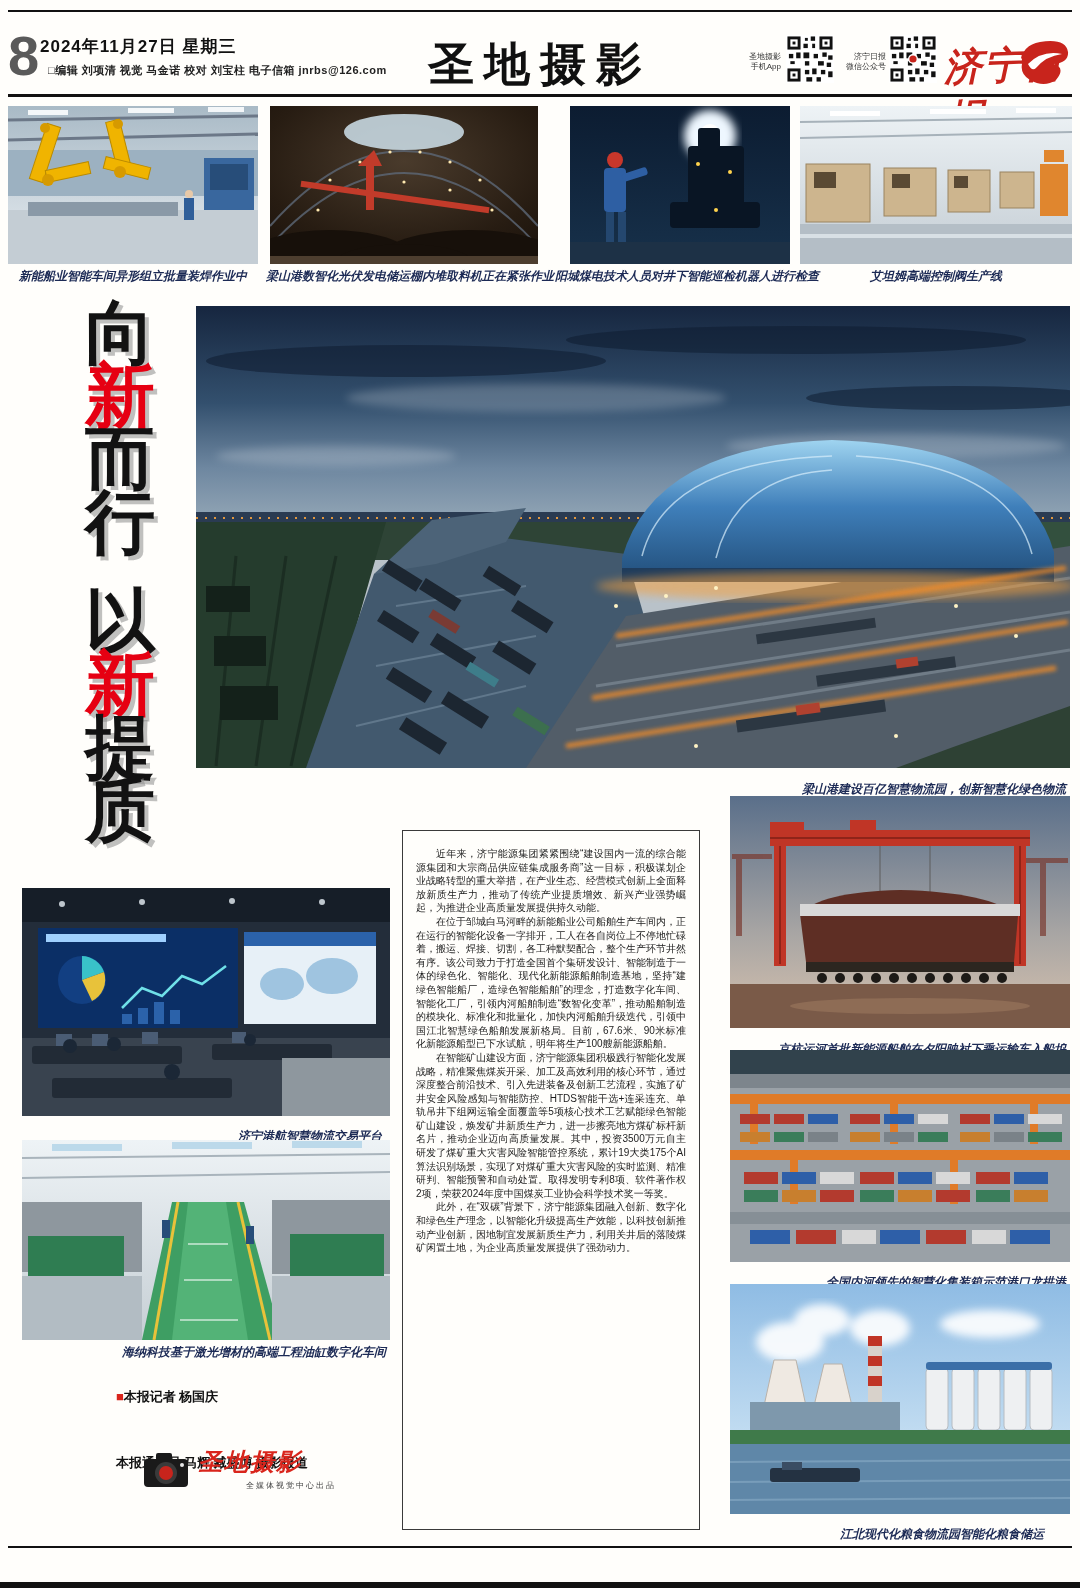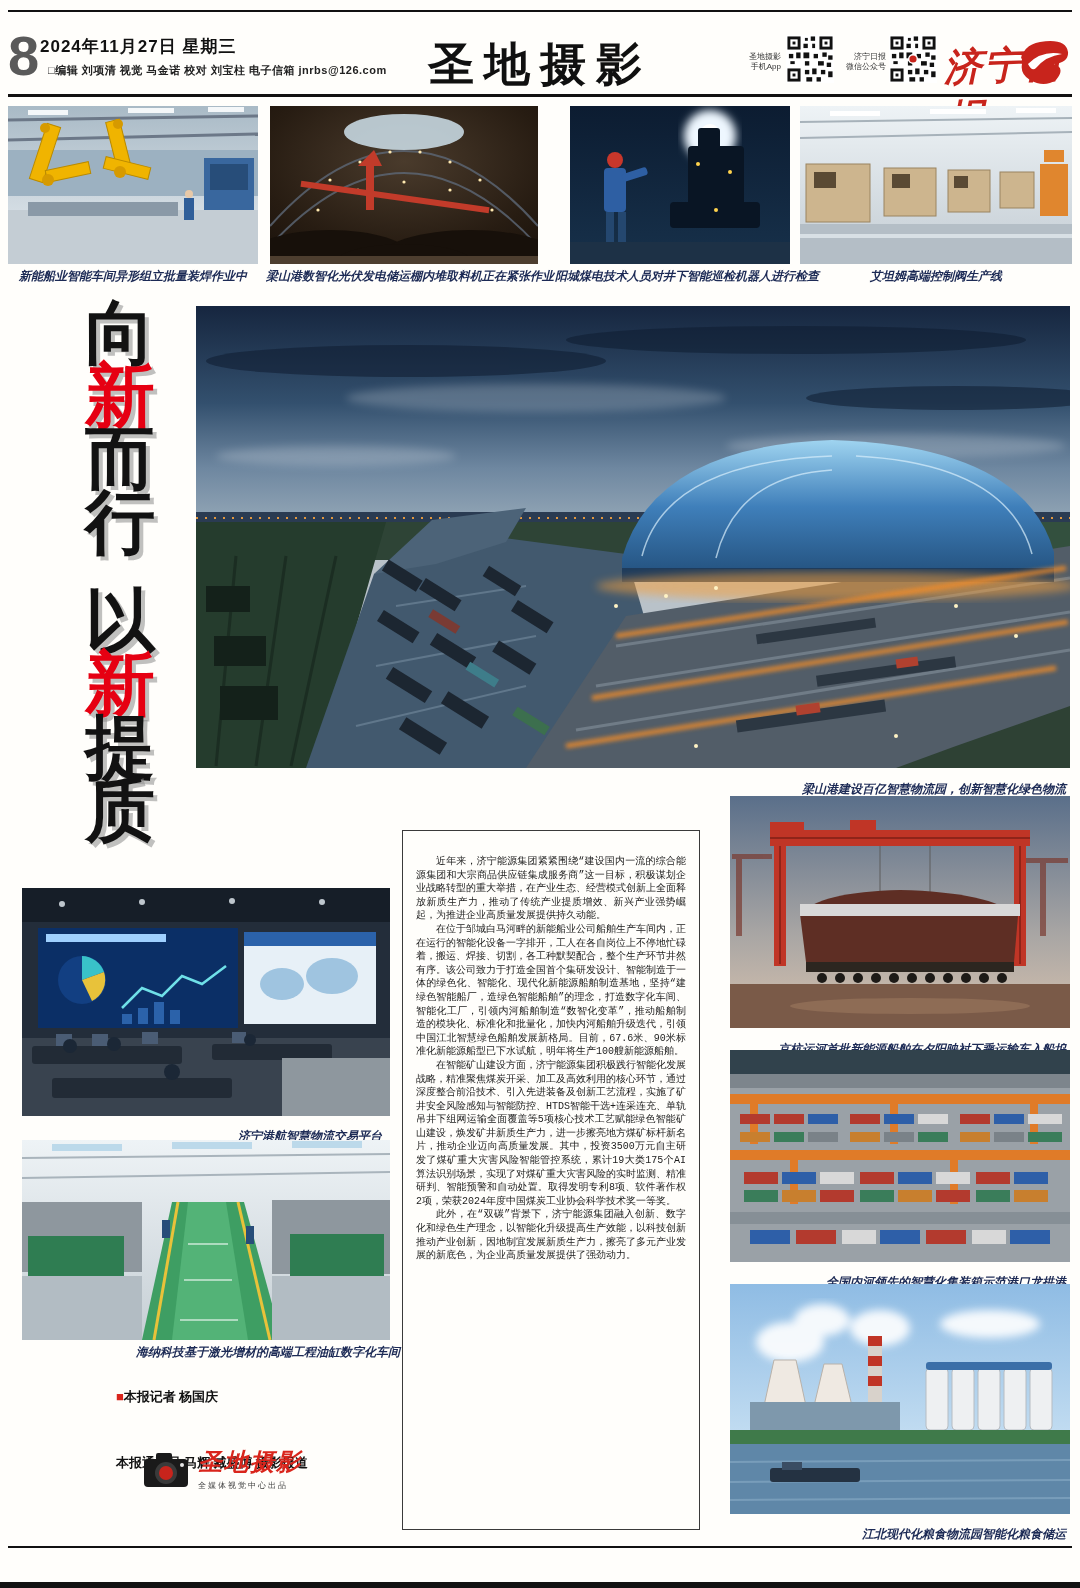--- a/index.html
+++ b/index.html
@@ -21,29 +21,29 @@
   .cap{position:absolute;font:italic bold 12px "Liberation Serif",serif;color:#1c2a55;
        white-space:nowrap;text-align:center;}
   .cap-r{text-align:right;margin-top:8px;}
   
   .vtitle span{display:block;width:116px;text-align:center;font-size:70px;line-height:63px;
                font-weight:bold;color:#121212;font-family:"Liberation Sans",sans-serif;
                text-shadow:4px 4px 0 rgba(140,140,140,.55);}
   .vtitle span.red{color:#e60012;}
   .vgap{height:36px;}
   
-  .article{border:1.5px solid #3a3a3a;padding:24px 13px;box-sizing:border-box;
-           font-size:10px;line-height:13.6px;color:#1c1c1c;text-align:justify;overflow:hidden;font-family:Liberation Mono, monospace;}
+  .article{border:1.5px solid #3a3a3a;padding:16px 13px;box-sizing:border-box;
+           font-size:10px;line-height:13.6px;color:#1c1c1c;text-align:justify;overflow:hidden;}
   .article p{margin:0;text-indent:2em;}
   
   .credit{font-size:13px;font-weight:bold;color:#111;font-family:"Liberation Serif",serif;}
   .credit .sq{color:#d9251c;}
   .stamp{display:flex;align-items:center;gap:6px;}
   .stamp-text{color:#d9251c;font:bold italic 24px "Liberation Serif",serif;letter-spacing:2px;}
-  .stamp-sub{font-size:8px;color:#444;letter-spacing:2px;margin-top:2px;}
+  .stamp-sub{font-size:8px;color:#444;letter-spacing:2px;margin-top:2px;margin-left:48px;}
   
   .footer{display:flex;justify-content:space-between;align-items:center;
           font-size:10.5px;color:#1a1a1a;font-weight:bold;}
 </style>
 </head>
 <body>
 
 <div id="page">
 
   <svg width="0" height="0" style="position:absolute">
@@ -497,21 +497,21 @@
           <line x1="166" y1="104" x2="206" y2="104"></line>
         </g>
       <g fill="#274d79">
           <rect x="140" y="80" width="8" height="18"></rect>
           <rect x="224" y="86" width="8" height="18"></rect>
         </g>
       <rect x="0" y="136" width="120" height="64" fill="#b2bcc3"></rect>
         <rect x="250" y="136" width="118" height="64" fill="#b2bcc3"></rect>
     </svg>
   </div>
-  <div class="cap abs" style="left:36px;top:1344px;width:368px;text-align:right;padding-right:4px;box-sizing:border-box">海纳科技基于激光增材的高端工程油缸数字化车间</div>
+  <div class="cap abs" style="left:22px;top:1344px;width:368px;text-align:right;padding-right:4px;box-sizing:border-box">海纳科技基于激光增材的高端工程油缸数字化车间</div>
 
   <div class="abs credit" style="left:116px;top:1388px"><span class="sq">■</span><span>本报记者 杨国庆</span></div>
   <div class="abs credit" style="left:116px;top:1454px">本报通讯员 马辉 臧盛博 摄影报道</div>
 
   <div class="abs stamp" style="left:140px;top:1446px">
     <svg width="52" height="44">
       <rect x="4" y="12" width="44" height="28" rx="4" fill="#1a1a1a"></rect>
       <rect x="16" y="6" width="16" height="8" rx="2" fill="#1a1a1a"></rect>
       <circle cx="26" cy="26" r="11" fill="#3a3a3a"></circle>
       <circle cx="26" cy="26" r="7" fill="#c8241c"></circle>
@@ -520,21 +520,21 @@
     <div>
       <div class="stamp-text">圣地摄影</div>
       <div class="stamp-sub">全媒体视觉中心出品</div>
     </div>
   </div>
 
   <div class="abs article" style="left:402px;top:830px;width:298px;height:700px">
     <p>近年来，济宁能源集团紧紧围绕“建设国内一流的综合能源集团和大宗商品供应链集成服务商”这一目标，积极谋划企业战略转型的重大举措，在产业生态、经营模式创新上全面释放新质生产力，推动了传统产业提质增效、新兴产业强势崛起，为推进企业高质量发展提供持久动能。</p>
     <p>在位于邹城白马河畔的新能船业公司船舶生产车间内，正在运行的智能化设备一字排开，工人在各自岗位上不停地忙碌着，搬运、焊接、切割，各工种默契配合，整个生产环节井然有序。该公司致力于打造全国首个集研发设计、智能制造于一体的绿色化、智能化、现代化新能源船舶制造基地，坚持“建绿色智能船厂，造绿色智能船舶”的理念，打造数字化车间、智能化工厂，引领内河船舶制造“数智化变革”，推动船舶制造的模块化、标准化和批量化，加快内河船舶升级迭代，引领中国江北智慧绿色船舶发展新格局。目前，67.6米、90米标准化新能源船型已下水试航，明年将生产100艘新能源船舶。</p>
     <p>在智能矿山建设方面，济宁能源集团积极践行智能化发展战略，精准聚焦煤炭开采、加工及高效利用的核心环节，通过深度整合前沿技术、引入先进装备及创新工艺流程，实施了矿井安全风险感知与智能防控、HTDS智能干选+连采连充、单轨吊井下组网运输全面覆盖等5项核心技术工艺赋能绿色智能矿山建设，焕发矿井新质生产力，进一步擦亮地方煤矿标杆新名片，推动企业迈向高质量发展。其中，投资3500万元自主研发了煤矿重大灾害风险智能管控系统，累计19大类175个AI算法识别场景，实现了对煤矿重大灾害风险的实时监测、精准研判、智能预警和自动处置。取得发明专利8项、软件著作权2项，荣获2024年度中国煤炭工业协会科学技术奖一等奖。</p>
-    <p>此外，在“双碳”背景下，济宁能源集团融入创新、数字化和绿色生产理念，以智能化升级提高生产效能，以科技创新推动产业创新，因地制宜发展新质生产力，擦亮了多元产业发展的新底色，为企业高质量发展提供了强劲动力。</p>
+    <p>此外，在“双碳”背景下，济宁能源集团融入创新、数字化和绿色生产理念，以智能化升级提高生产效能，以科技创新推动产业创新，因地制宜发展新质生产力，利用关井后的落陵煤矿闲置土地，为企业高质量发展提供了强劲动力。</p>
   </div>
 
   <div class="photo" style="left:730px;top:796px;width:340px;height:232px">
     <svg viewBox="0 0 340 232" preserveAspectRatio="none">
       <defs>
           <linearGradient id="r1" x2="0" y2="1">
             <stop offset="0" stop-color="#5a6f8a"></stop>
             <stop offset=".6" stop-color="#a9a6a4"></stop>
             <stop offset="1" stop-color="#d8c2ae"></stop>
           </linearGradient>
@@ -728,18 +728,18 @@
           <line x1="0" y1="178" x2="340" y2="176"></line>
           <line x1="0" y1="198" x2="340" y2="196"></line>
           <line x1="0" y1="216" x2="340" y2="214"></line>
         </g>
       <g>
           <rect x="40" y="184" width="90" height="14" rx="3" fill="#243242"></rect>
           <rect x="52" y="178" width="20" height="8" fill="#3a4d63"></rect>
         </g>
     </svg>
   </div>
-  <div class="cap cap-r abs" style="left:730px;top:1518px;width:336px">江北现代化粮食物流园智能化粮食储运</div>
+  <div class="cap cap-r abs" style="left:708px;top:1518px;width:336px">江北现代化粮食物流园智能化粮食储运</div>
 
   <div class="abs rule" style="left:8px;top:1546px;width:1064px;height:1.5px"></div>
   <div class="abs rule" style="left:0;top:1582px;width:1080px;height:6px"></div>
 
 </div>
 
 </body></html>

